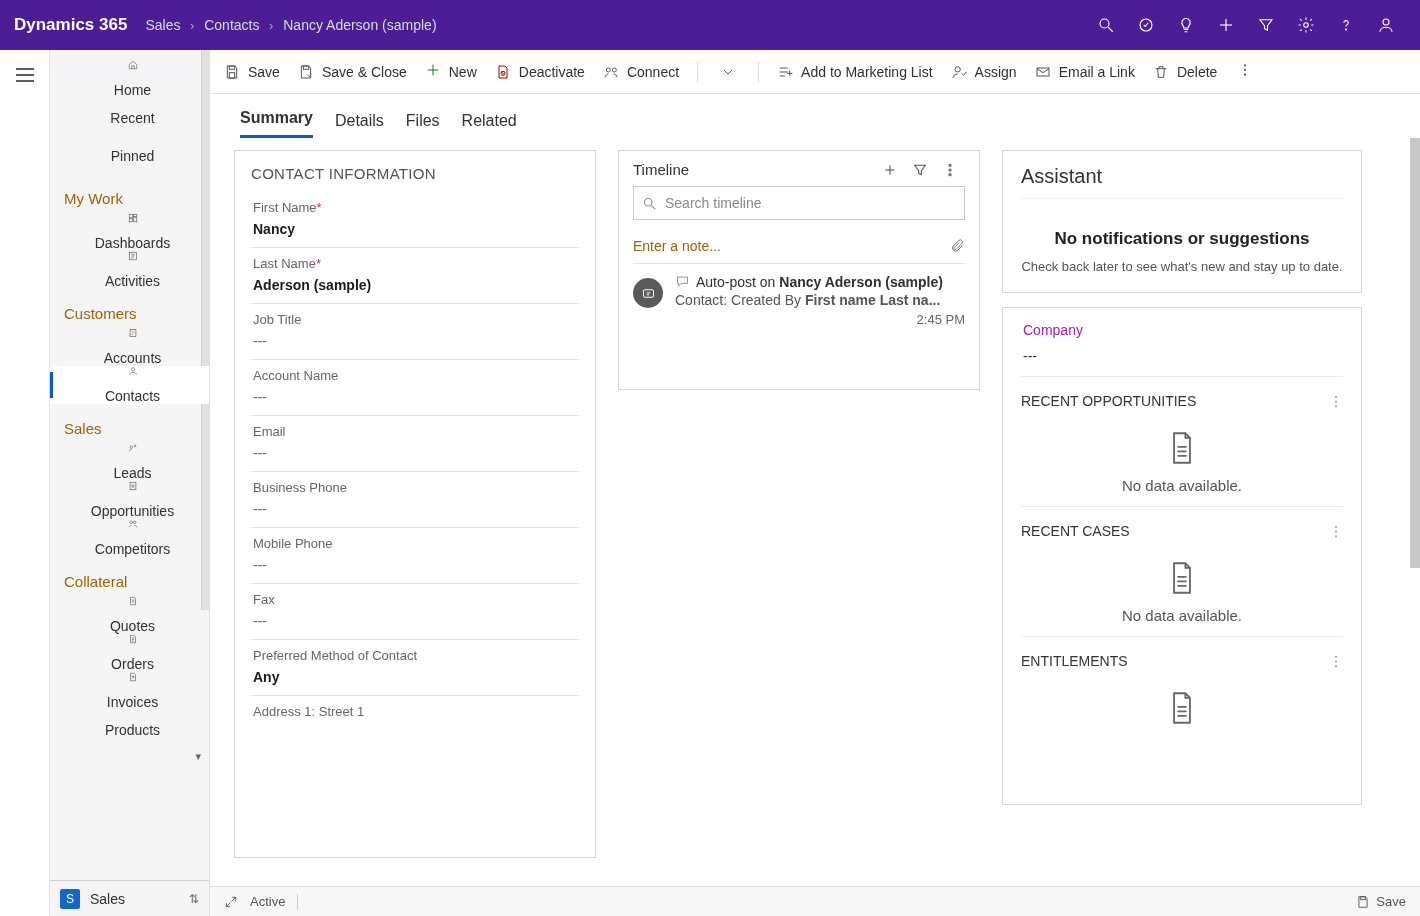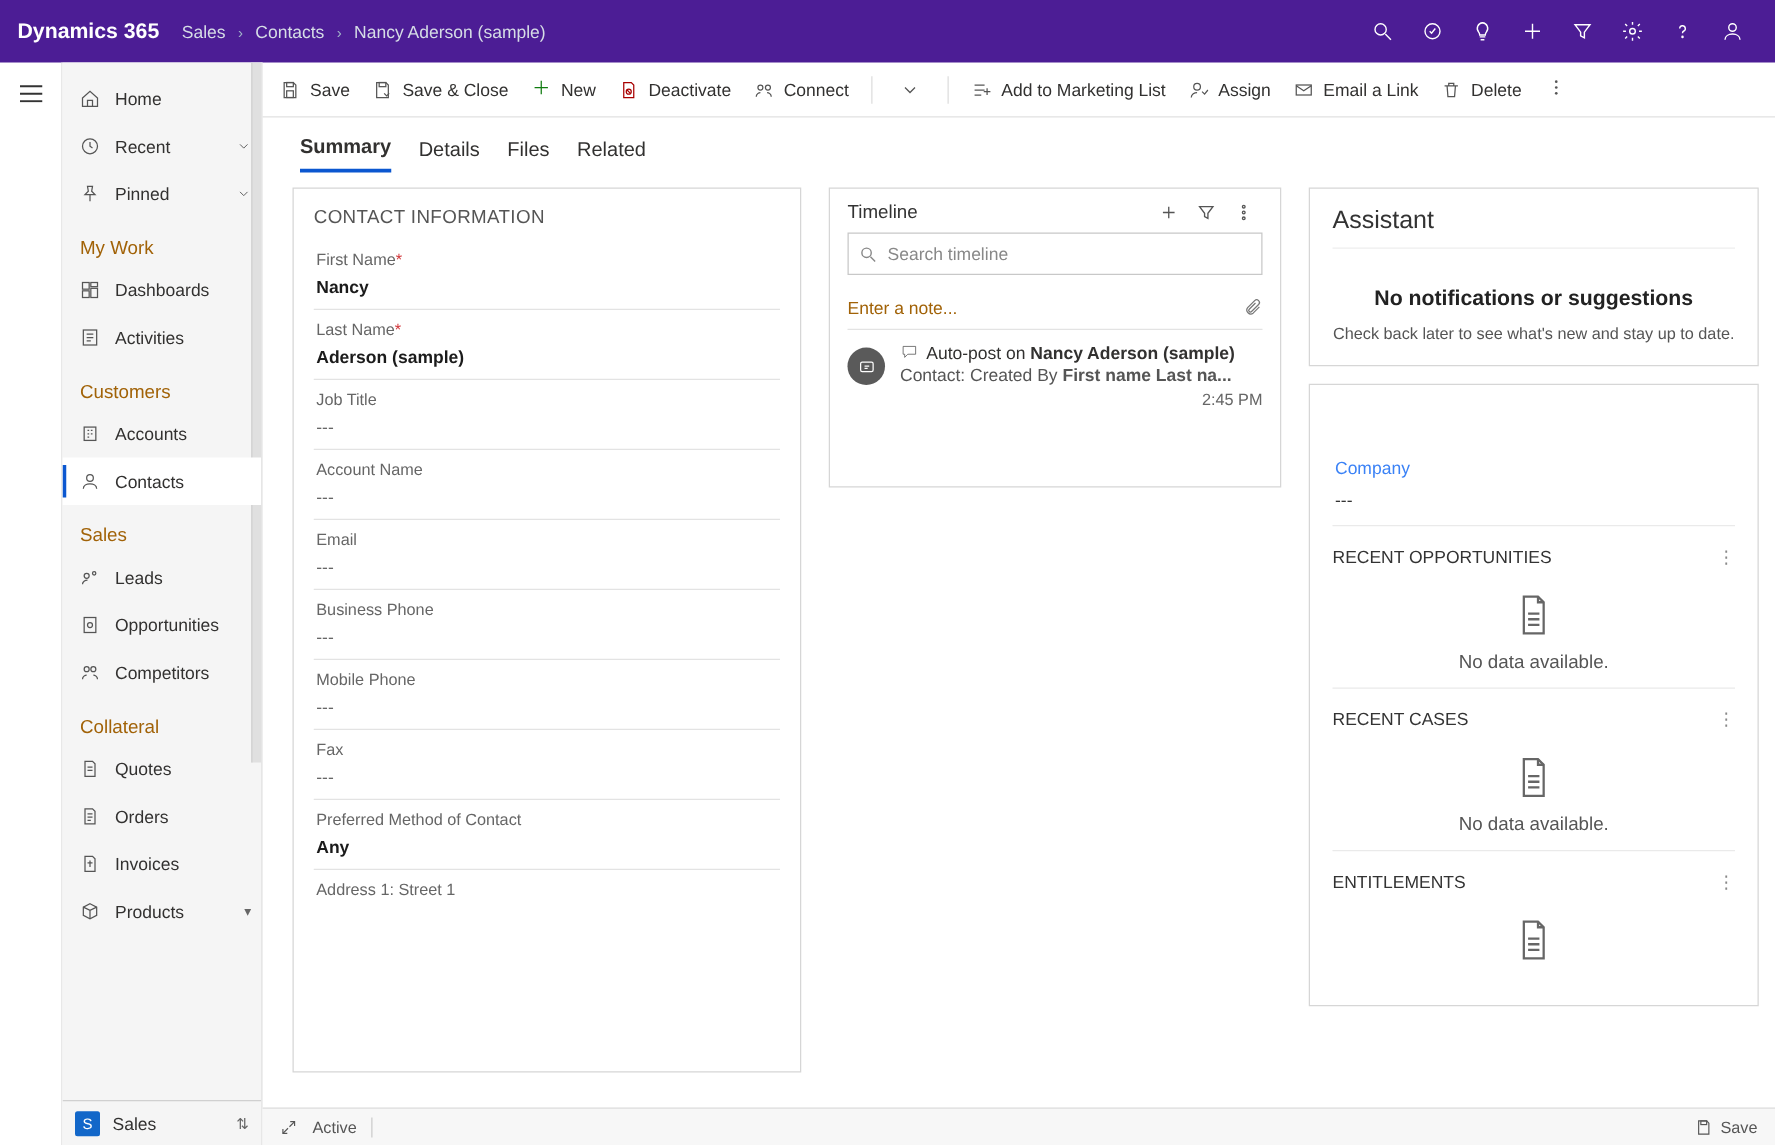--- a/index.html
+++ b/index.html
@@ -19,21 +19,21 @@
 .shell { display: flex; height: 866px; }
 
 
 .menucol { width: 50px; min-width: 50px; border-right: 1px solid #e1e1e1; display: flex; flex-direction: column; align-items: center; padding-top: 18px; }
 .burger { cursor: pointer; }
 
 
 .sidebar { width: 160px; min-width: 160px; background: #f5f5f5; border-right: 1px solid #e1e1e1; position: relative; overflow: hidden; font-size: 14px; color: #323130; }
 .sidebar-scroll { position: absolute; right: 0; top: 0; width: 8px; height: 560px; background: #e0e0e0; border-left: 1px solid #d0d0d0; }
 .nav { padding-top: 10px; }
-.nav-item { display: flex; align-items: center; height: 38px; padding: 0 8px 0 14px; cursor: pointer; gap: 12px; position: relative; }
+.nav-item { display: flex; align-items: center; height: 38px; padding: 0 8px 0 14px; cursor: pointer; gap: 12px; position: relative; flex-direction: column; }
 .nav-item.active { background: #fff; }
 .nav-item.active::before { content: ""; position: absolute; left: 0; top: 6px; bottom: 6px; width: 3px; background: #0b57d0; }
 .nav-item svg { width: 16px; height: 16px; stroke: #555; fill: none; stroke-width: 1.5; }
 .nav-item .chevd { margin-left: auto; }
 .nav-head { font-size: 15px; font-weight: 400; padding: 16px 14px 6px; color: #a16207; }
 .nav-item.expander svg.down { width: 12px; height: 12px; }
 .sidebar-area { position: absolute; bottom: 0; left: 0; right: 0; height: 36px; border-top: 1px solid #d0d0d0; display: flex; align-items: center; padding: 0 10px; gap: 10px; background: #f5f5f5; }
 .sq { width: 20px; height: 20px; background: #1267c9; color: #fff; display: flex; align-items: center; justify-content: center; font-size: 12px; border-radius: 2px; }
 .updn { margin-left: auto; font-size: 12px; color: #666; }
 
@@ -55,21 +55,21 @@
 .tab { padding-bottom: 8px; cursor: pointer; }
 .tab.active { font-weight: 600; border-bottom: 3px solid #0b57d0; }
 
 
 .content { flex: 1; overflow: hidden; padding: 12px 24px 0 24px; display: flex; gap: 22px; position: relative; }
 .content-scroll { position: absolute; right: 0; top: 0; width: 10px; height: 430px; background: #c8c8c8; }
 
 .card { border: 1px solid #d6d6d6; background: #fff; }
 
 
-.col1 { width: 407px; }
+.col1 { width: 362px; }
 .card1 { height: 708px; overflow: hidden; }
 .card1 h3 { font-size: 15px; font-weight: 400; color: #555; letter-spacing: .3px; padding: 14px 16px 10px; }
 .fieldset { padding: 0 16px; }
 .field { border-bottom: 1px solid #e3e3e3; padding: 8px 2px 10px; }
 .flabel { font-size: 13px; color: #666; margin-bottom: 6px; }
 .flabel .req { color: #d13438; }
 .fval { font-size: 14px; color: #1b1b1b; font-weight: 600; }
 .fval.empty { font-weight: 400; color: #666; }
 
 
@@ -93,21 +93,21 @@
 .tltime { text-align: right; font-size: 13px; color: #666; margin-top: 4px; }
 
 
 .col3 { width: 360px; display: flex; flex-direction: column; gap: 14px; }
 .card3a { padding: 14px 18px 18px; }
 .card3a h3 { font-size: 20px; font-weight: 400; color: #333; padding-bottom: 10px; border-bottom: 1px solid #eee; margin-bottom: 30px; }
 .assist-big { text-align: center; font-size: 17px; font-weight: 600; color: #222; margin-bottom: 10px; }
 .assist-sub { text-align: center; font-size: 13px; color: #555; }
 .card3b { padding: 14px 18px 6px; height: 498px; overflow: hidden; }
 .companyrow { border-bottom: 1px solid #eaeaea; padding: 0 2px 12px; }
-.companyrow .lab { font-size: 14px; color: #3b82f6; margin-bottom: 10px; margin-top: 44px; }
+.companyrow .lab { font-size: 14px; color: #a21caf; margin-bottom: 10px; }
 .companyrow .val { font-size: 14px; color: #333; }
 .sect { padding-top: 16px; }
 .sect-head { display: flex; align-items: center; justify-content: space-between; font-size: 14px; color: #333; padding-bottom: 6px; text-align: right; }
 .sect-head .dots { color: #888; cursor: pointer; }
 .nodata { text-align: center; padding: 16px 0 12px; color: #555; font-size: 15px; }
 .nodata svg { width: 28px; height: 34px; stroke: #666; fill: none; stroke-width: 1.6; display: block; margin: 0 auto 12px; }
 .sect + .sect { border-top: 1px solid #eaeaea; }
 
 
 .footer { position: absolute; bottom: 0; left: 210px; right: 0; height: 30px; border-top: 1px solid #ddd; background: #f7f7f7; display: flex; align-items: center; padding: 0 14px; font-size: 13px; color: #555; gap: 12px; }

